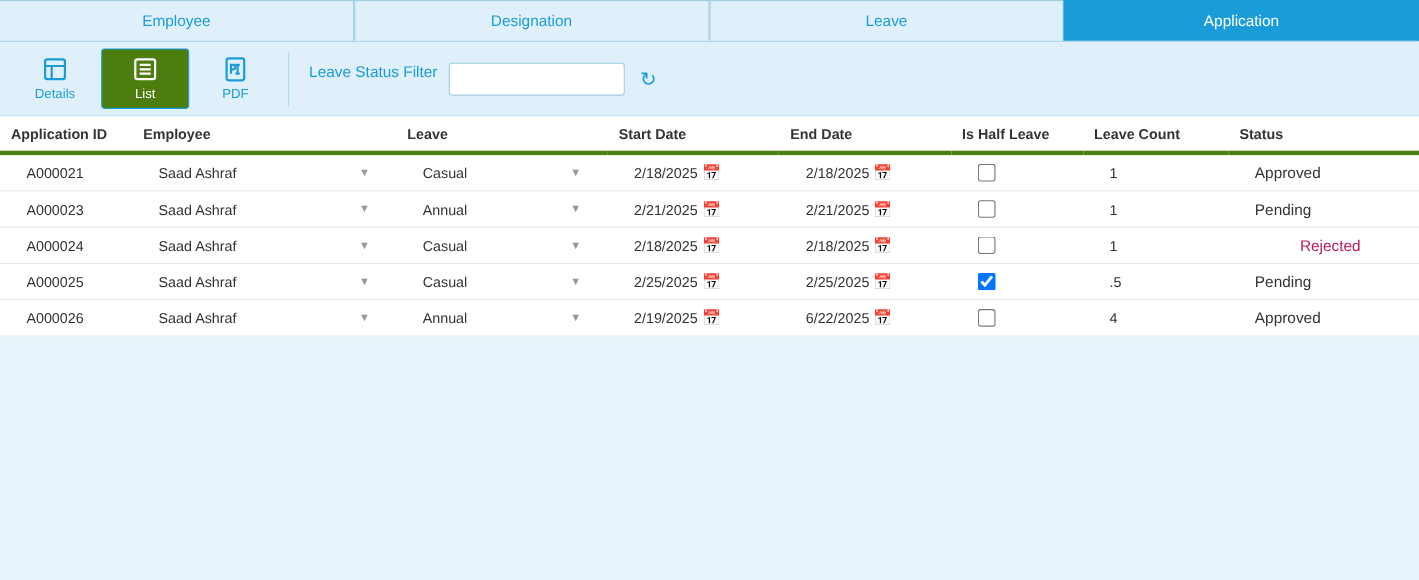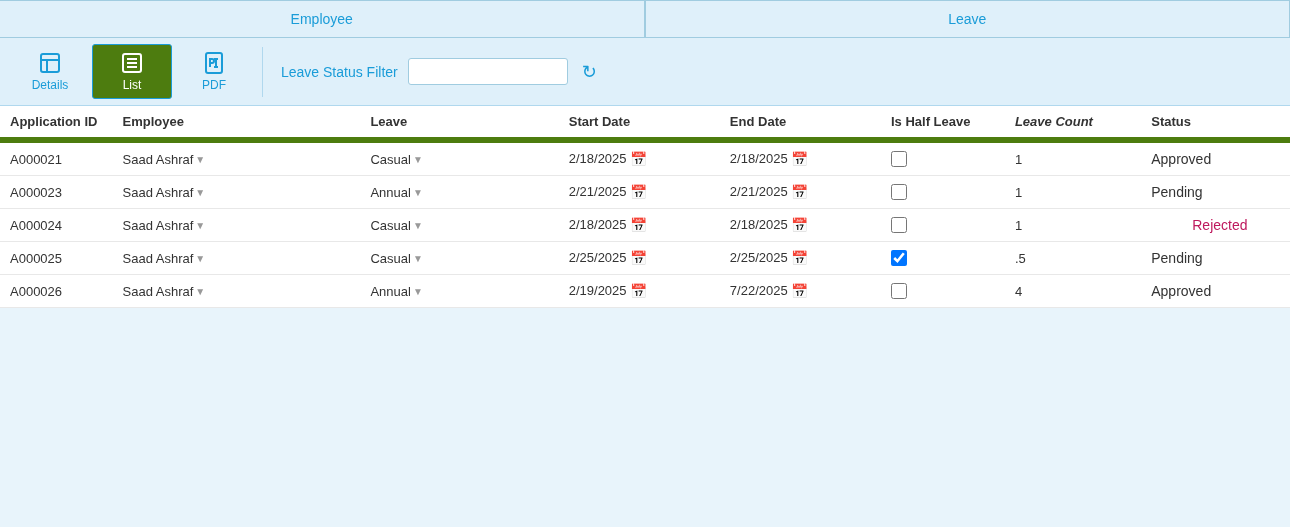--- a/index.html
+++ b/index.html
@@ -70,21 +70,20 @@
       margin-bottom: 3px;
     }
     .toolbar-separator {
       width: 1px;
       height: 50px;
       background: #b0d8ee;
       margin: 0 6px;
     }
     .filter-area {
       display: flex;
-      align-items: center;
       gap: 10px;
       margin-left: 10px;
     }
     .filter-label {
       color: #1a9cd8;
       font-size: 14px;
       white-space: nowrap;
     }
     .filter-select {
       width: 160px;
@@ -118,46 +117,47 @@
     thead tr {
       background: #fff;
       border-bottom: 1px solid #ddd;
     }
     thead th {
       text-align: left;
       padding: 8px 10px;
       font-weight: 600;
       color: #333;
       font-size: 13px;
-      border-bottom: 6px solid #4d7c0f;
+      border-bottom: 4px solid #4d7c0f;
     }
     tbody tr {
       border-bottom: 1px solid #e8e8e8;
       background: #fff;
     }
     tbody td {
-      padding: 8px 10px;
+      padding: 8px 24px;
       font-size: 13px;
       vertical-align: middle;
     }
 
     .cell-with-dropdown {
       display: flex;
       align-items: center;
       gap: 2px;
+      justify-content: space-between;
     }
     .cell-dropdown-arrow {
       color: #999;
       font-size: 10px;
       cursor: pointer;
     }
 
     .date-cell {
       display: flex;
-      align-items: flex-start;
+      align-items: center;
       gap: 4px;
     }
     .calendar-icon {
       color: #999;
       font-size: 14px;
       cursor: pointer;
     }
 
     .checkbox-cell {
       display: flex;
@@ -174,29 +174,31 @@
     .status-approved { color: #333; }
     .status-pending { color: #333; }
     .status-rejected { color: #be185d; margin-left: 41px; }
 
     .col-appid { width: 90px; }
     .col-employee { width: 200px; }
     .col-leave { width: 160px; }
     .col-startdate { width: 130px; }
     .col-enddate { width: 130px; }
     .col-halfleave { width: 100px; }
-    .col-leavecount { width: 110px; font-style: italic; }
+    .col-leavecount { width: 110px; }
     .col-status { width: 120px; }
   </style>
 </head>
 <body>
 
 <div class="top-nav">
   <div class="top-nav-tab">Employee</div>
+  <div class="top-nav-tab">Designation</div>
   <div class="top-nav-tab">Leave</div>
+  <div class="top-nav-tab active">Application</div>
 </div>
 
 <div class="toolbar">
 
   <div class="toolbar-btn">
     <svg viewBox="0 0 24 24" fill="none" stroke="#1a9cd8" stroke-width="2">
       <rect x="3" y="3" width="18" height="18" rx="2"></rect>
       <line x1="3" y1="9" x2="21" y2="9"></line>
       <line x1="9" y1="9" x2="9" y2="21"></line>
     </svg>
@@ -407,21 +409,21 @@
   </div>
           </td>
           <td>
             <div class="date-cell">
     <span>2/19/2025</span>
     <span class="calendar-icon">📅</span>
   </div>
           </td>
           <td>
             <div class="date-cell">
-    <span>7/22/2025</span>
+    <span>6/22/2025</span>
     <span class="calendar-icon">📅</span>
   </div>
           </td>
           <td>
             <div class="checkbox-cell">
     <input type="checkbox" style="">
   </div>
           </td>
           <td>4</td>
           <td><span class="status-text status-approved">Approved</span></td>

